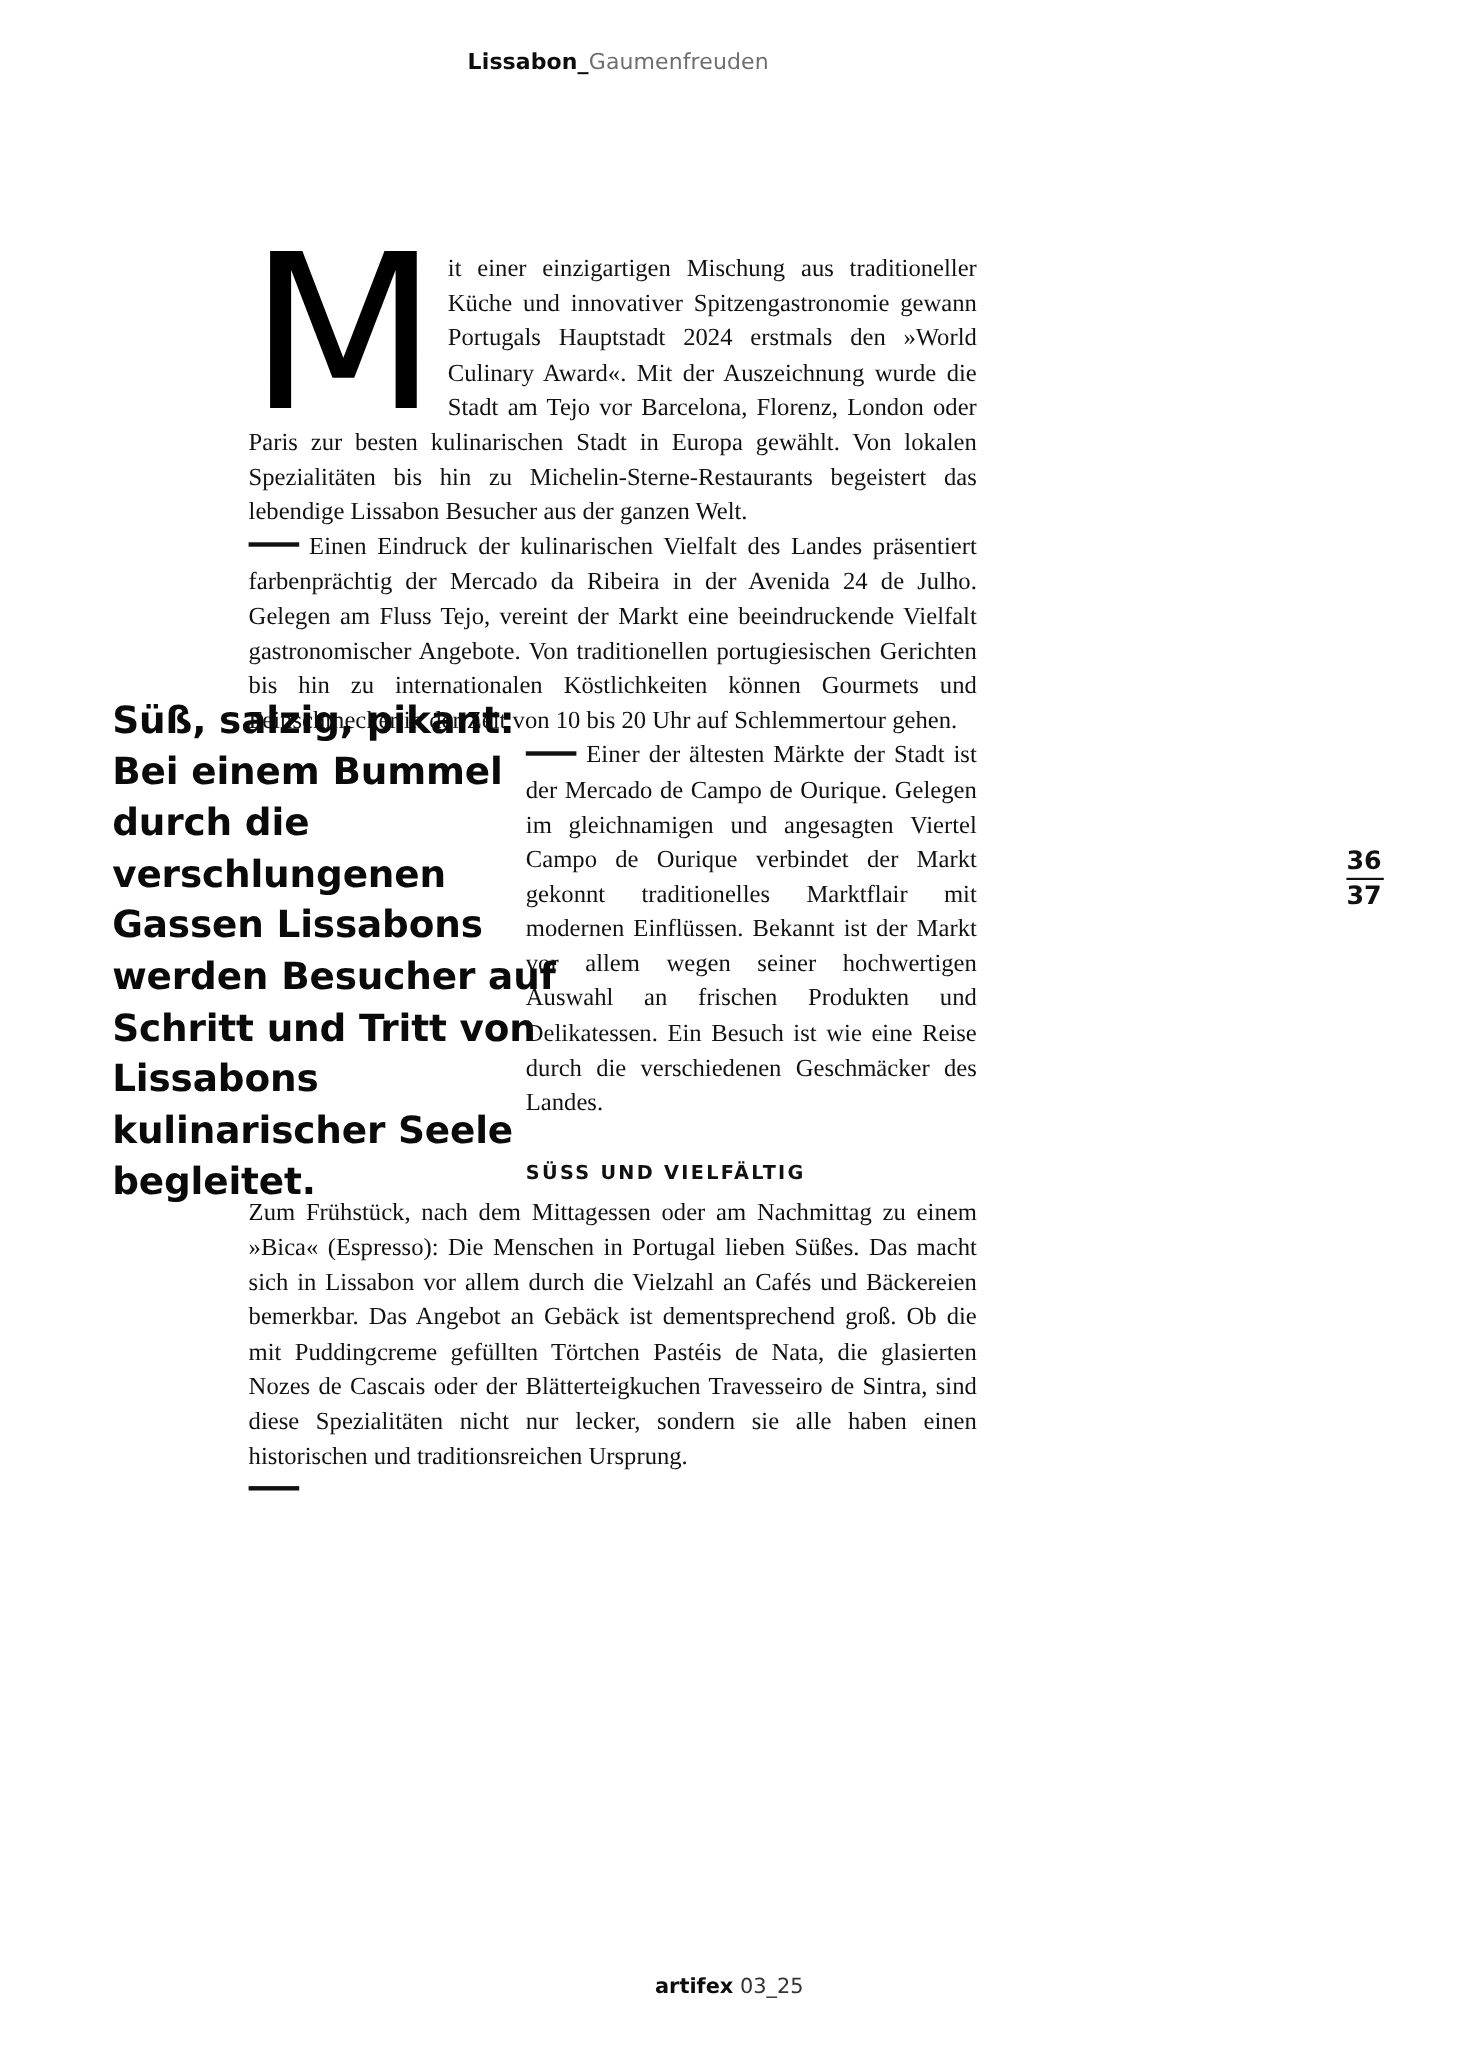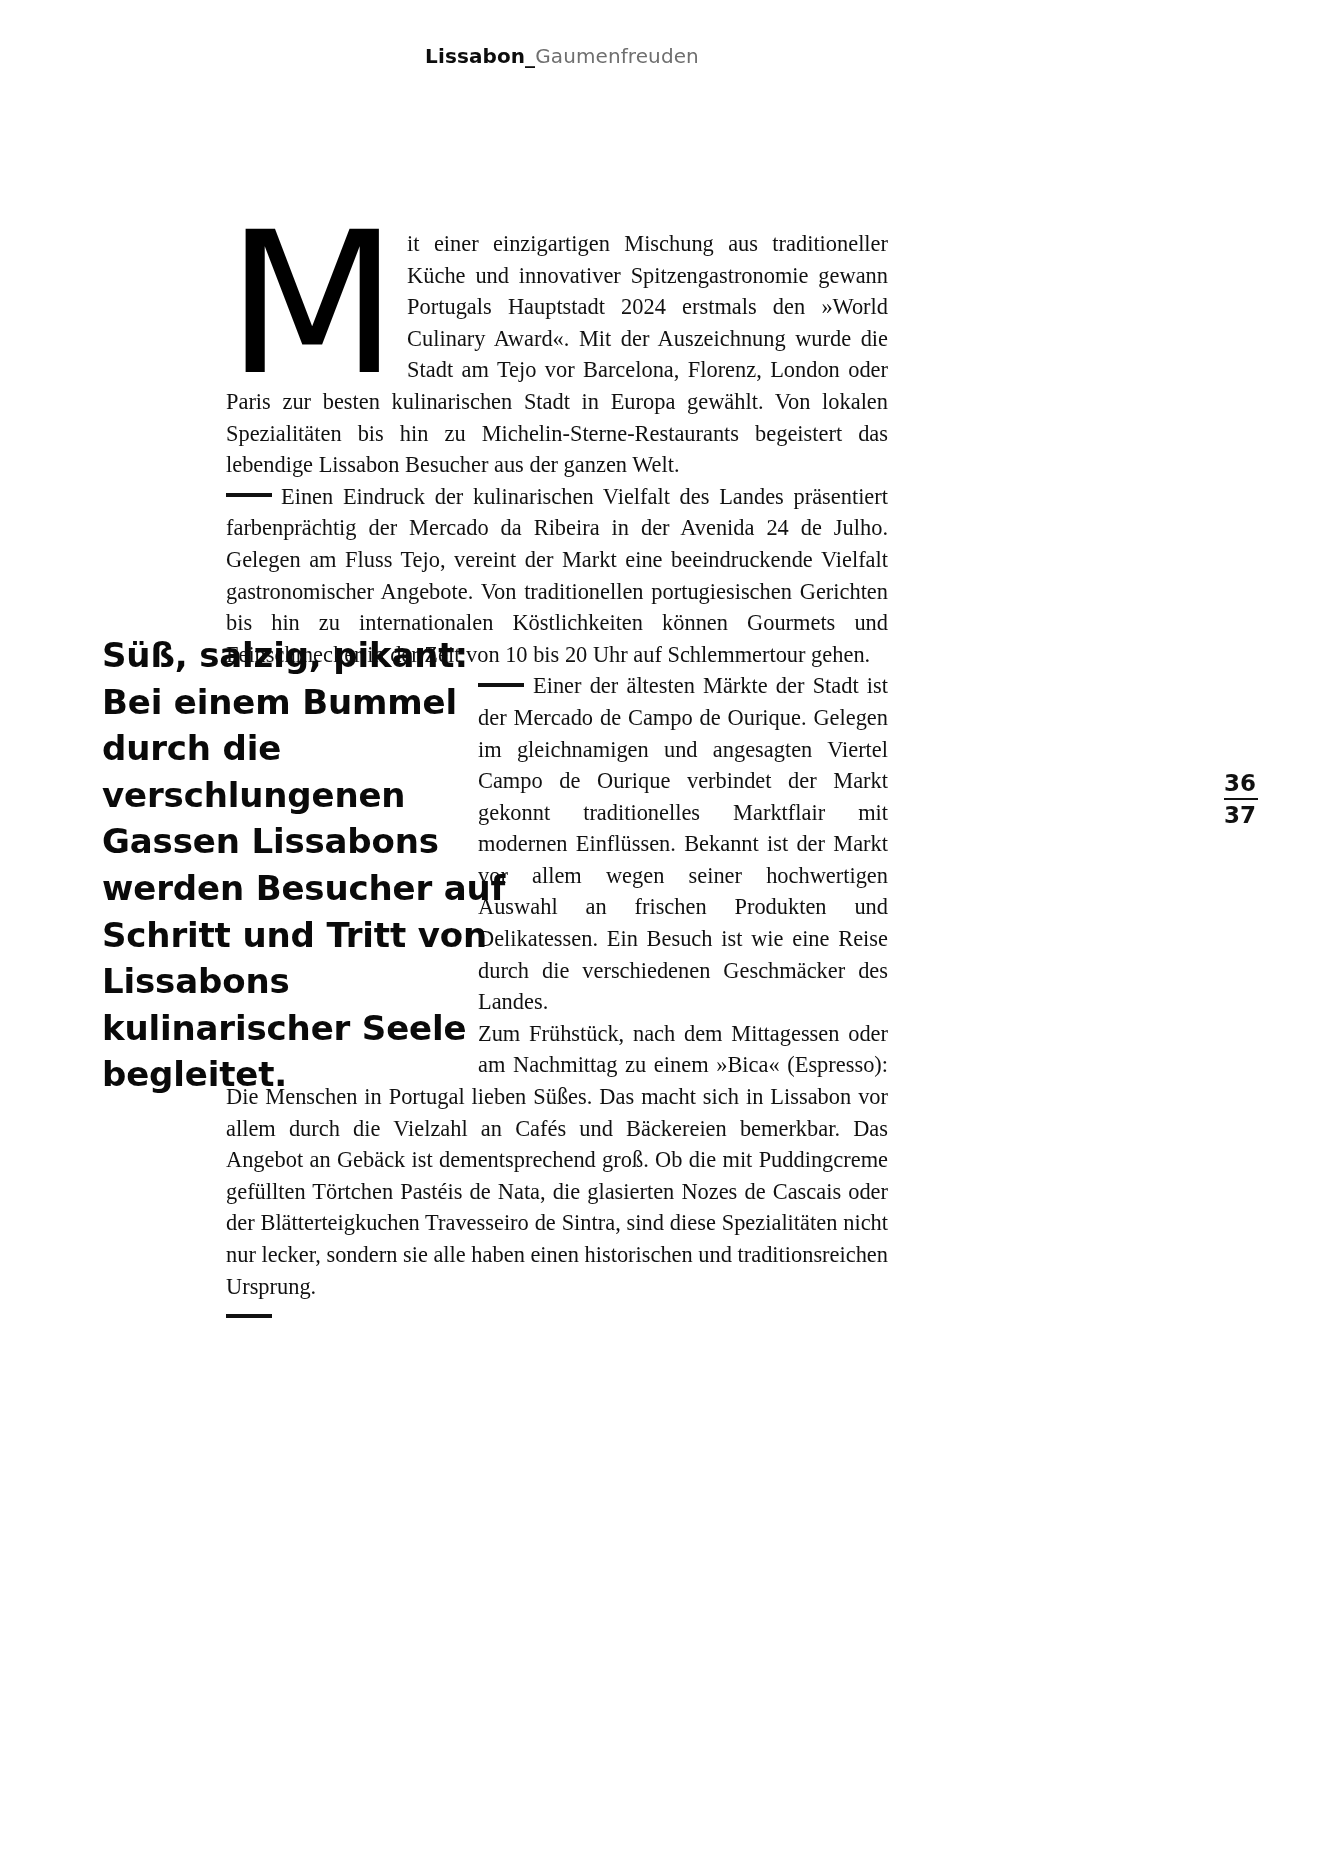--- a/index.html
+++ b/index.html
@@ -170,33 +170,37 @@
     </p>
 
     <p>
       <span class="pmark"></span><span>Einen Eindruck der kulinarischen Vielfalt des Landes präsentiert farbenprächtig der Mercado da Ribeira in der Avenida 24 de Julho. Gelegen am Fluss Tejo, vereint der Markt eine beeindruckende Vielfalt gastronomischer Angebote. Von traditionellen portugiesischen Gerichten bis hin zu internationalen Köstlichkeiten können Gourmets und Feinschmecker in der Zeit von 10 bis 20 Uhr auf Schlemmertour gehen.</span>
     </p>
 
     <p>
       <span class="notch"></span><span class="pmark"></span><span>Einer der ältesten Märkte der Stadt ist der Mercado de Campo de Ourique. Gelegen im gleichnamigen und angesagten Viertel Campo de Ourique verbindet der Markt gekonnt traditionelles Marktflair mit modernen Einflüssen. Bekannt ist der Markt vor allem wegen seiner hochwertigen Auswahl an frischen Produkten und Delikatessen. Ein Besuch ist wie eine Reise durch die verschiedenen Geschmäcker des Landes.</span>
     </p>
 
+    <h2 class="section-head">SÜSS UND VIELFÄLTIG</h2>
 
     <p>
       <span>Zum Frühstück, nach dem Mittagessen oder am Nachmittag zu einem »Bica« (Espresso): Die Menschen in Portugal lieben Süßes. Das macht sich in Lissabon vor allem durch die Vielzahl an Cafés und Bäckereien bemerkbar. Das Angebot an Gebäck ist dementsprechend groß. Ob die mit Puddingcreme gefüllten Törtchen Pastéis de Nata, die glasierten Nozes de Cascais oder der Blätterteigkuchen Travesseiro de Sintra, sind diese Spezialitäten nicht nur lecker, sondern sie alle haben einen historischen und traditionsreichen Ursprung.</span>
     </p>
 
     <p>
       <span class="pmark"></span>
     </p>
 
   </div>
 
   <blockquote class="pullquote">Süß, salzig, pikant: Bei einem Bummel durch die verschlungenen Gassen Lissabons werden  Besucher auf Schritt und Tritt von Lissabons kulinarischer Seele begleitet.</blockquote>
 
   <div class="folio">
     <div>36</div>
     <div class="f-rule"></div>
     <div>37</div>
   </div>
 
+  <div class="footer">
+    <span class="ft-brand">artifex</span><span> </span><span class="ft-issue">03_25</span>
+  </div>
 
 </div>
 
 </body></html>

